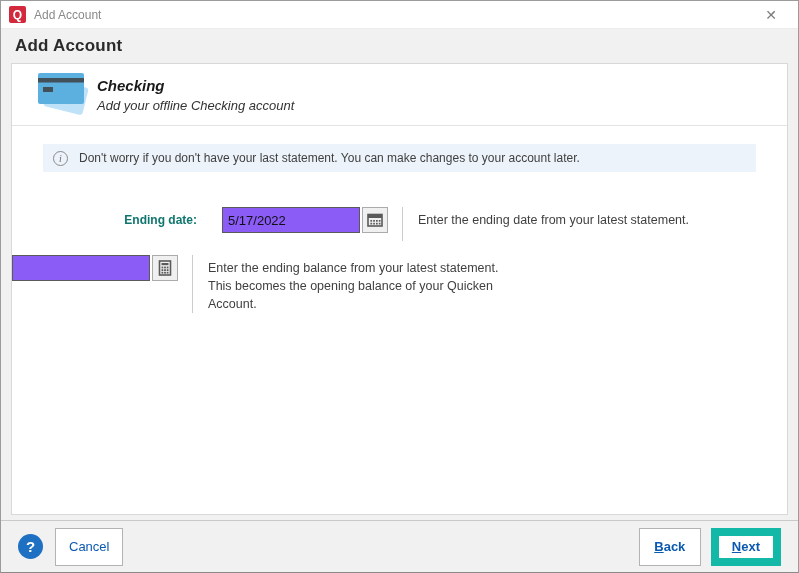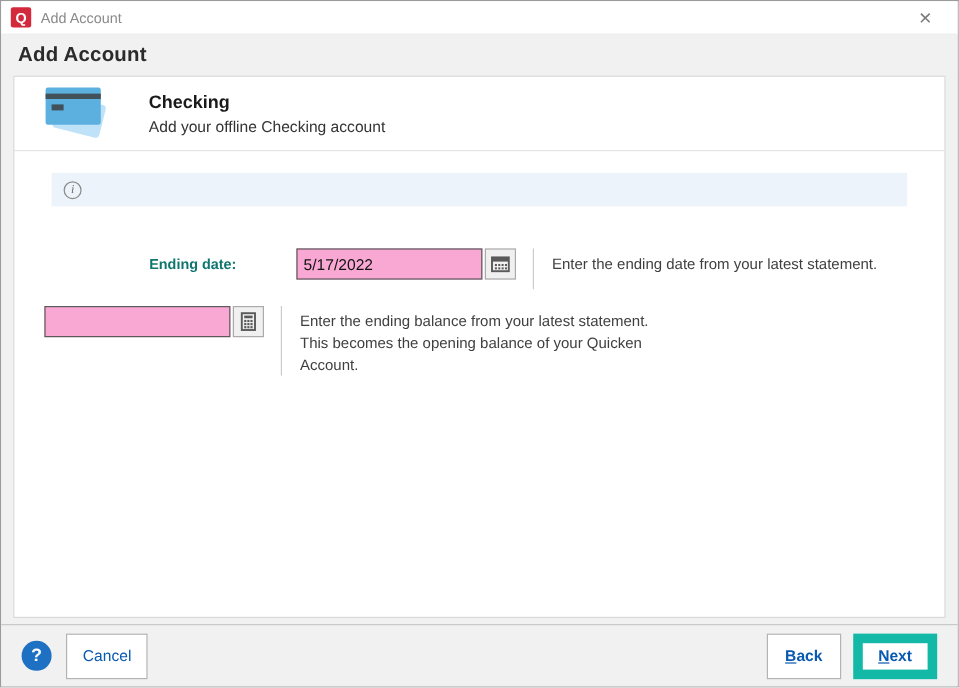--- a/index.html
+++ b/index.html
@@ -44,21 +44,21 @@
   .main { flex: 1; background: #f1f1f1; padding: 0 10px 5px 10px; display: flex; }
   .panel {
     flex: 1; background: #ffffff; border: 1px solid #d8d8d8;
     display: flex; flex-direction: column;
   }
   .account-type {
     height: 62px; flex: 0 0 auto; border-bottom: 1px solid #e3e3e3;
     display: flex; align-items: center; padding-left: 22px;
   }
   .card-icon { width: 56px; height: 52px; flex: 0 0 auto; }
-  .account-type-text { margin-left: 34px; }
+  .account-type-text { margin-left: 7px; font-style: italic; }
   .account-type-title { font-size: 15px; font-weight: bold; color: #1a1a1a; }
   .account-type-sub { font-size: 13px; color: #333333; margin-top: 4px; }
   
   .info-banner {
     margin: 18px 31px 0 31px; min-height: 28px;
     background: #edf3fb; display: flex; align-items: center;
     padding: 5px 10px; gap: 11px;
   }
   .info-circle {
     width: 15px; height: 15px; border: 1px solid #8a8a8a; border-radius: 50%;
@@ -67,23 +67,23 @@
   }
   .info-text { font-size: 12px; color: #3f3f3f; }
   
   .form-area { margin-top: 35px; }
   .form-row { display: flex; align-items: flex-start; margin-bottom: 14px; }
   .form-label {
     flex: 0 0 185px; text-align: right; font-size: 12px; font-weight: bold;
     color: #0f766e; line-height: 26px; margin-right: 25px;
   }
   .field-input {
-    width: 155px; height: 26px; border: 1px solid #5a5a5a; background: #f9a8d4;
+    width: 138px; height: 26px; border: 1px solid #5a5a5a; background: #8b5cf6;
     font-family: "Liberation Sans", sans-serif; font-size: 13px; color: #111111;
-    padding: 0 5px; outline: none; border-radius: 0; margin-left: 25px;
+    padding: 0 5px; outline: none; border-radius: 0;
   }
   .icon-btn {
     width: 26px; height: 26px; margin-left: 2px;
     background: #f0f0f0; border: 1px solid #ababab;
     display: flex; align-items: center; justify-content: center;
     padding: 0; cursor: default;
   }
   .row-divider { width: 1px; background: #cccccc; align-self: stretch; margin: 0 15px 0 14px; min-height: 34px; }
   .helper-text { font-size: 12.5px; color: #3f3f3f; line-height: 18px; max-width: 300px; padding-top: 4px; }
   
@@ -135,20 +135,21 @@
           <rect x="9" y="18" width="10" height="5" fill="#42505a"></rect>
         </svg>
         <div class="account-type-text">
           <div class="account-type-title">Checking</div>
           <div class="account-type-sub">Add your offline Checking account</div>
         </div>
       </div>
 
       <div class="info-banner">
         <span class="info-circle">i</span>
+        <span class="info-text">Don't worry if you don't have your last statement. You can make changes to your account later.</span>
       </div>
 
       <div class="form-area">
 
         <div class="form-row">
           <label class="form-label">Ending date:</label>
           <input class="field-input" type="text" value="5/17/2022" style="">
           <button class="icon-btn">
             <svg width="16" height="16" viewBox="0 0 16 16" aria-hidden="true">
               <rect x="1" y="2.5" width="14" height="11.5" fill="none" stroke="#5a5a5a" stroke-width="1.6"></rect>

